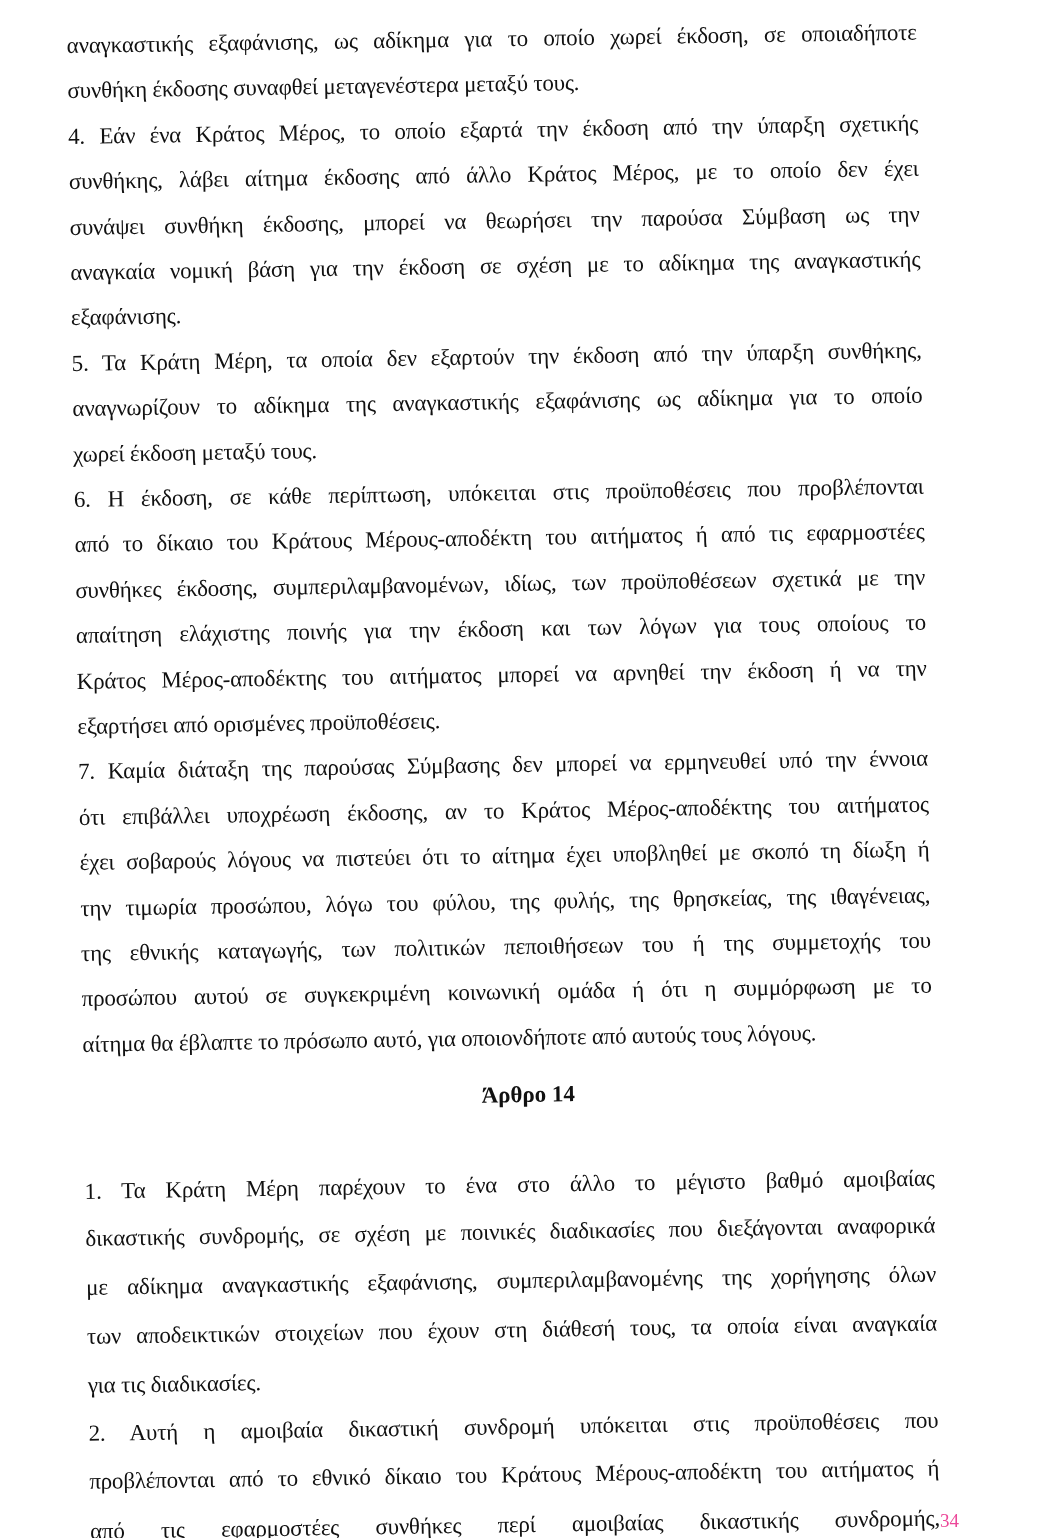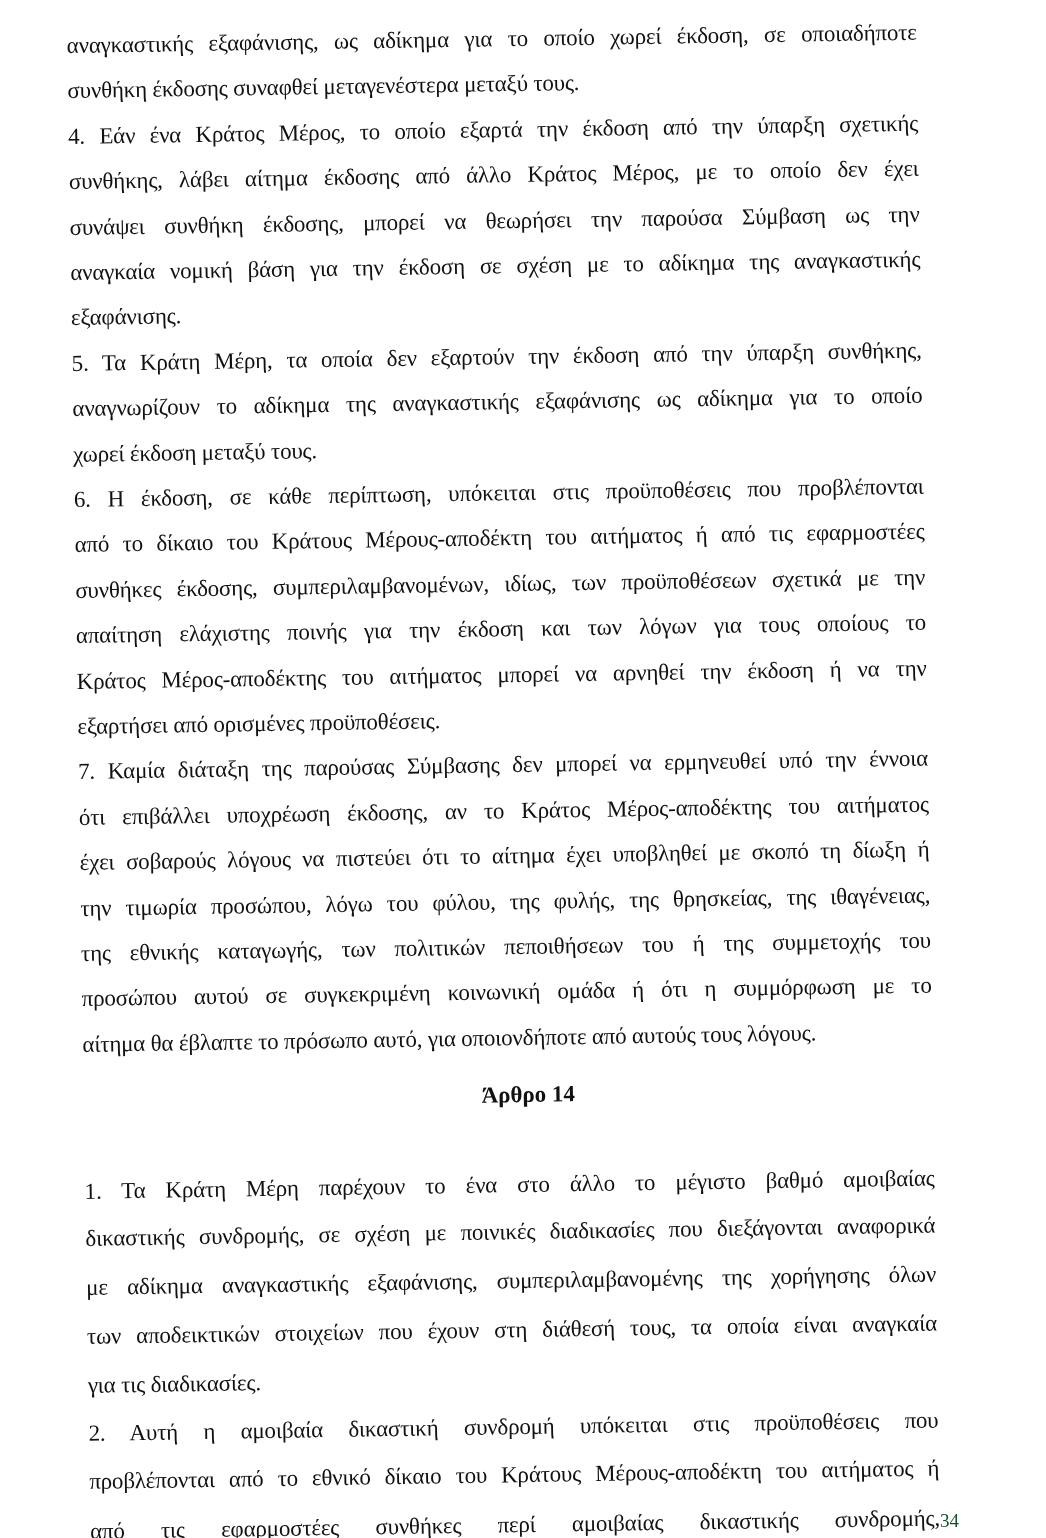--- a/index.html
+++ b/index.html
@@ -45,21 +45,21 @@
       font-size: 23px;
       font-weight: bold;
       line-height: 30px;
     }
     .page-number {
       position: absolute;
       left: 940px;
       top: 1510px;
       font-size: 19px;
       font-family: "Liberation Serif", serif;
-      color: #14532d;
+      color: #ec4899;
     }
   </style>
 </head>
 <body>
 
 <div class="page">
 
   <div class="line justify" style="top: 24px;">αναγκαστικής εξαφάνισης, ως αδίκημα για το οποίο χωρεί έκδοση, σε οποιαδήποτε</div>
   <div class="line" style="top: 69.4px;">συνθήκη έκδοσης συναφθεί μεταγενέστερα μεταξύ τους.</div>
   <div class="line justify" style="top: 114.8px;">4. Εάν ένα Κράτος Μέρος, το οποίο εξαρτά την έκδοση από την ύπαρξη σχετικής</div>

